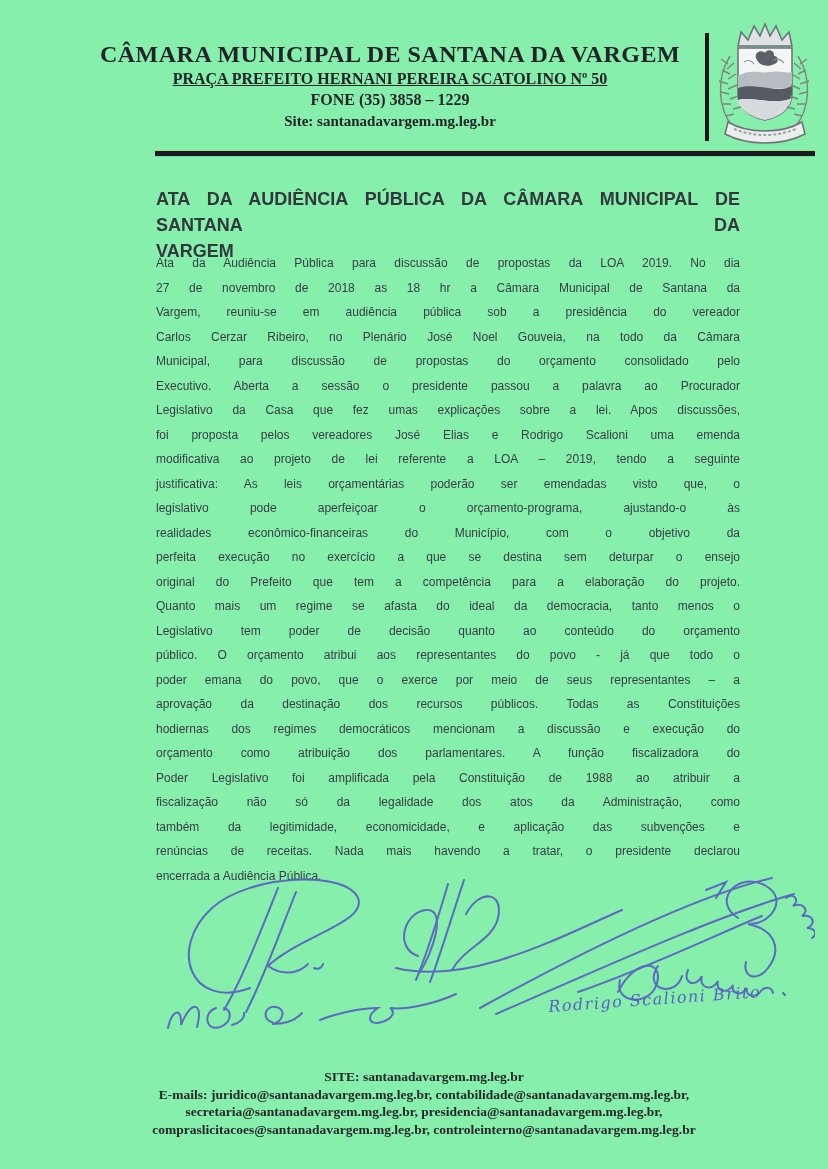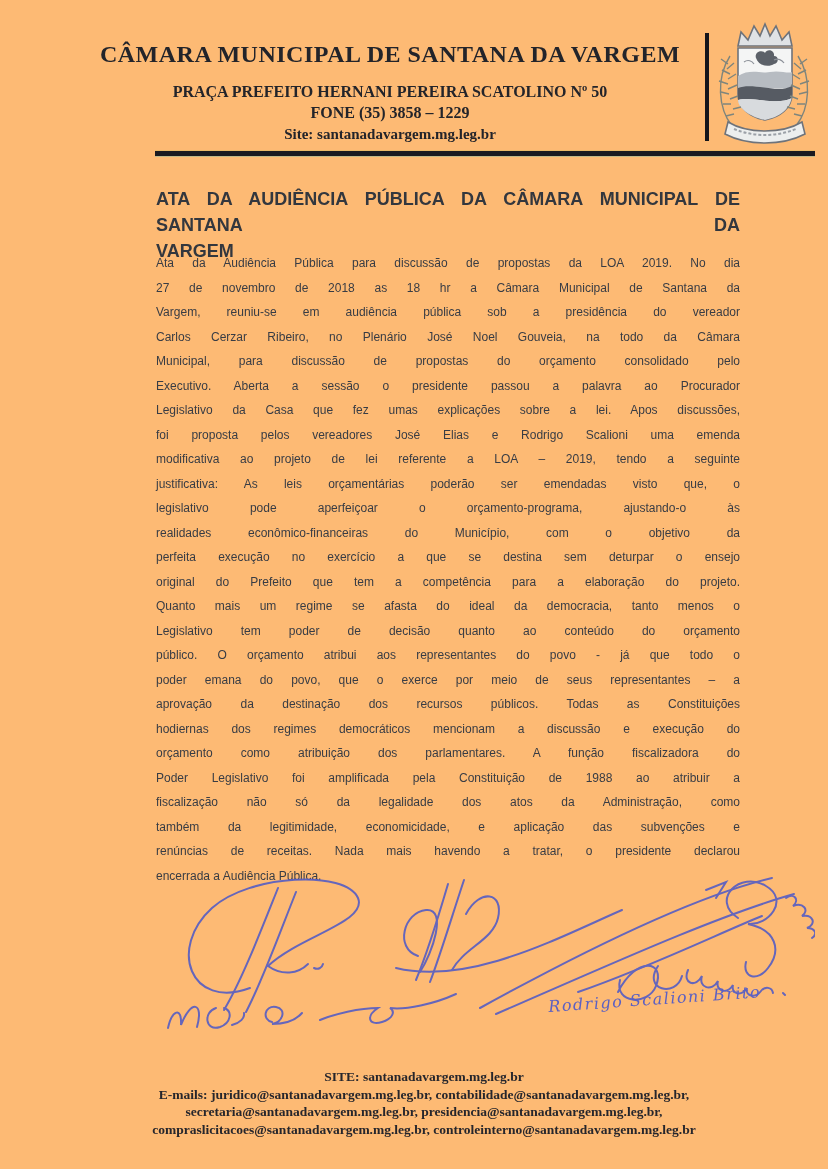--- a/index.html
+++ b/index.html
@@ -1,33 +1,33 @@
 <!DOCTYPE html>
 <html lang="pt"><head>
 <meta charset="utf-8">
 <style>
   html,body{margin:0;padding:0;background:#e8e8e8;}
   .page{
     position:relative;
     width:828px;height:1169px;
     margin:0 auto;
-    background:#fdba74;
+    background:#86efac;
     overflow:hidden;
     font-family:"Liberation Sans", sans-serif;
     color:#3a3e45;
   }
   
   .letterhead-text{
     position:absolute;left:80px;top:40px;width:620px;
     text-align:center;
     font-family:"Liberation Serif", serif;
     font-weight:bold;color:#23242a;
   }
   .org-name{font-size:24px;letter-spacing:.5px;line-height:28px;}
-  .org-address{font-size:16px;margin-top:15px;line-height:18px;}
+  .org-address{font-size:16px;margin-top:2px;line-height:18px;text-decoration:underline;}
   .org-phone{font-size:16px;margin-top:3px;line-height:18px;}
   .org-site{font-size:15px;margin-top:3px;line-height:18px;}
   .vbar{
     position:absolute;left:705px;top:33px;width:4px;height:108px;
     background:#15151a;
   }
   .crest{position:absolute;left:708px;top:16px;}
   .hrule{
     position:absolute;left:155px;top:151px;width:660px;height:5px;
     background:#1a1a20;

